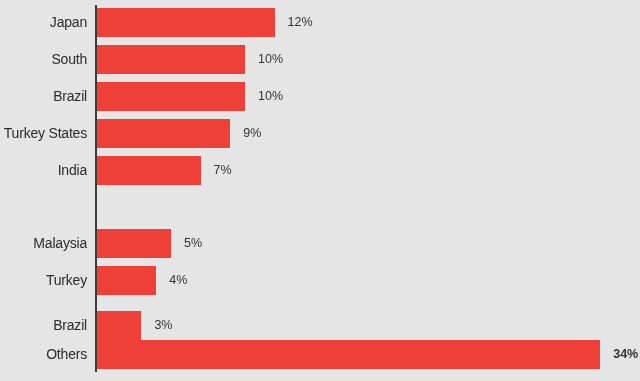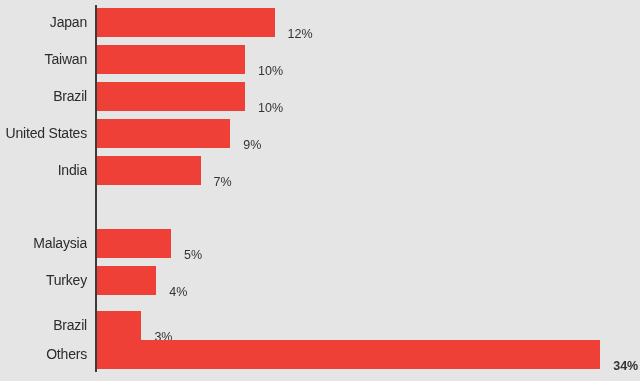--- a/index.html
+++ b/index.html
@@ -66,21 +66,21 @@
   .bar {
     position: absolute;
     left: 97px;
     top: 0;
     height: 29px;
     background: #ee4036;
   }
 
   .value-label {
     position: absolute;
-    top: 12px;
+    top: 0;
     height: 29px;
     line-height: 29px;
     font-size: 12.5px;
     font-family: "Liberation Sans", sans-serif;
     color: #333333;
     white-space: nowrap;
   }
 </style>
 </head>
 <body>
@@ -89,31 +89,31 @@
 
   <div id="axis-line" style="background: rgb(59, 59, 59);"></div>
 
   <div id="plot-area">
       <div class="bar-row" style="top: 8px; height: 29px;">
         <div class="cat-label">Japan</div>
         <div class="bar" style="width: 177.6px; background: rgb(238, 64, 54);"></div>
         <div class="value-label" style="left: 287.6px; color: rgb(51, 51, 51);">12%</div>
       </div>
       <div class="bar-row" style="top: 44.9px; height: 29px;">
-        <div class="cat-label">Taiwan</div>
+        <div class="cat-label">South</div>
         <div class="bar" style="width: 148px; background: rgb(238, 64, 54);"></div>
         <div class="value-label" style="left: 258px; color: rgb(51, 51, 51);">10%</div>
       </div>
       <div class="bar-row" style="top: 81.8px; height: 29px;">
         <div class="cat-label">Brazil</div>
         <div class="bar" style="width: 148px; background: rgb(238, 64, 54);"></div>
         <div class="value-label" style="left: 258px; color: rgb(51, 51, 51);">10%</div>
       </div>
       <div class="bar-row" style="top: 118.7px; height: 29px;">
-        <div class="cat-label">United States</div>
+        <div class="cat-label">Turkey States</div>
         <div class="bar" style="width: 133.2px; background: rgb(238, 64, 54);"></div>
         <div class="value-label" style="left: 243.2px; color: rgb(51, 51, 51);">9%</div>
       </div>
       <div class="bar-row" style="top: 155.6px; height: 29px;">
         <div class="cat-label">India</div>
         <div class="bar" style="width: 103.6px; background: rgb(238, 64, 54);"></div>
         <div class="value-label" style="left: 213.6px; color: rgb(51, 51, 51);">7%</div>
       </div>
       <div class="bar-row" style="top: 229.4px; height: 29px; padding-left: 16px;">
         <div class="cat-label">Malaysia</div>

